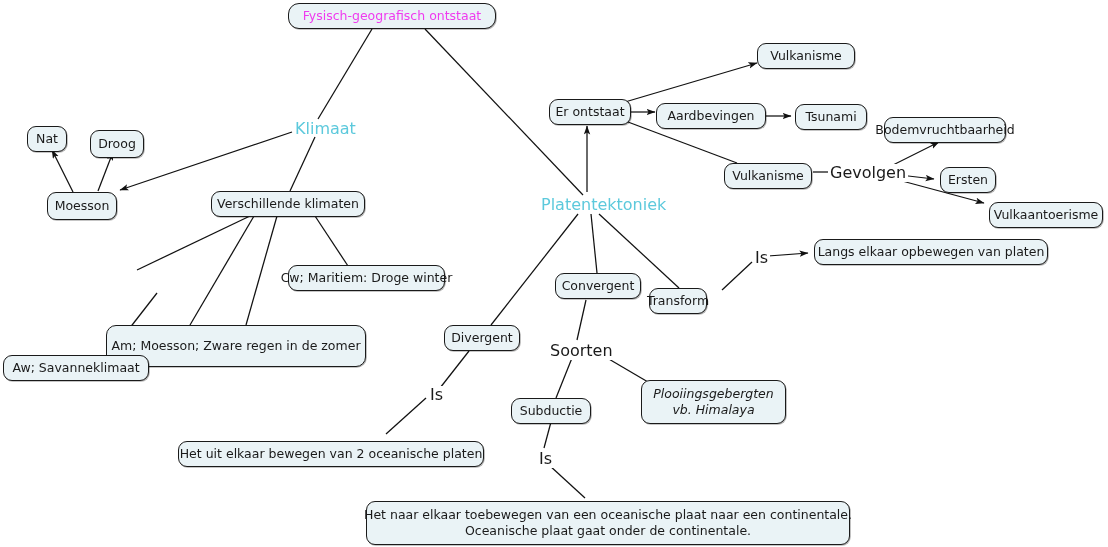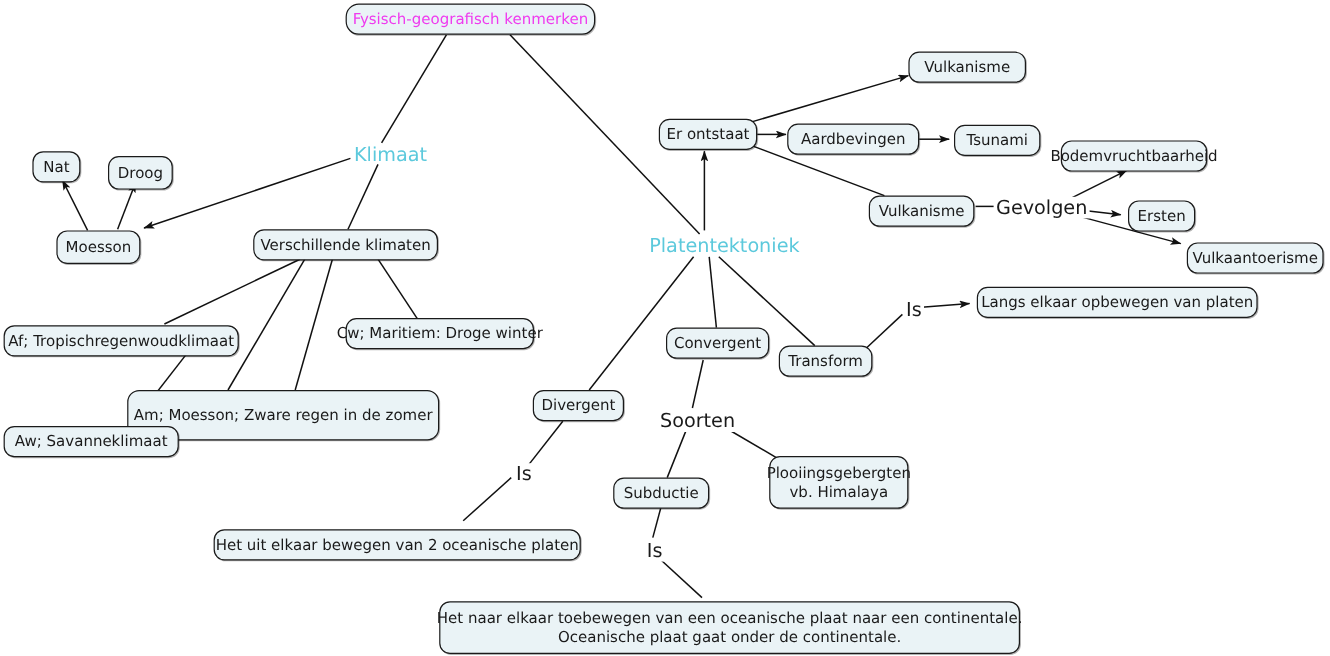--- a/index.html
+++ b/index.html
@@ -124,31 +124,30 @@
       <line x1="469" y1="351" x2="440" y2="388"></line>
 
       <line x1="426" y1="398" x2="386" y2="434"></line>
 
       <line x1="551" y1="422" x2="544" y2="448"></line>
 
       <line x1="549" y1="465" x2="585" y2="498"></line>
     </g>
   </svg>
 
-  <div class="node title" style="left:288px; top:3px; width:208px; height:26px;">Fysisch-geografisch kenmerken</div>
+  <div class="node title" style="left:288px; top:3px; width:208px; height:26px;">Fysisch-geografisch ontstaat</div>
 
   <div class="node" style="left:27px; top:126px; width:40px; height:26px;">Nat</div>
 
   <div class="node" style="left:90px; top:130px; width:54px; height:28px;">Droog</div>
 
   <div class="node" style="left:47px; top:192px; width:70px; height:28px;">Moesson</div>
 
   <div class="node" style="left:211px; top:191px; width:154px; height:26px;">Verschillende klimaten</div>
 
-  <div class="node" style="left:3px; top:271px; width:196px; height:26px;">Af; Tropischregenwoudklimaat</div>
 
   <div class="node" style="left:272px; top:265px; width:157px; height:26px;margin-left:16px;">Cw; Maritiem: Droge winter</div>
 
   <div class="node" style="left:106px; top:325px; width:260px; height:42px;border-radius:10px;">Am; Moesson; Zware regen in de zomer</div>
 
   <div class="node" style="left:3px; top:355px; width:146px; height:26px;">Aw; Savanneklimaat</div>
 
   <div class="node" style="left:549px; top:99px; width:82px; height:26px;">Er ontstaat</div>
 
   <div class="node" style="left:757px; top:43px; width:98px; height:26px;">Vulkanisme</div>
@@ -162,27 +161,27 @@
   <div class="node" style="left:884px; top:117px; width:122px; height:26px;">Bodemvruchtbaarheid</div>
 
   <div class="node" style="left:940px; top:167px; width:56px; height:26px;">Ersten</div>
 
   <div class="node" style="left:989px; top:202px; width:114px; height:26px;">Vulkaantoerisme</div>
 
   <div class="node" style="left:814px; top:239px; width:234px; height:26px;">Langs elkaar opbewegen van platen</div>
 
   <div class="node" style="left:555px; top:273px; width:86px; height:26px;">Convergent</div>
 
-  <div class="node" style="left:649px; top:288px; width:78px; height:26px;">Transform</div>
+  <div class="node" style="left:649px; top:288px; width:58px; height:26px;">Transform</div>
 
   <div class="node" style="left:444px; top:325px; width:76px; height:26px;">Divergent</div>
 
   <div class="node" style="left:511px; top:398px; width:80px; height:26px;">Subductie</div>
 
-  <div class="node" style="left:641px; top:380px; width:116px; height:44px;">Plooiingsgebergten
+  <div class="node" style="left:641px; top:380px; width:145px; height:44px;font-style:italic;">Plooiingsgebergten
 vb. Himalaya</div>
 
   <div class="node" style="left:178px; top:441px; width:306px; height:26px;">Het uit elkaar bewegen van 2 oceanische platen</div>
 
   <div class="node" style="left:366px; top:501px; width:484px; height:44px;">Het naar elkaar toebewegen van een oceanische plaat naar een continentale.
 Oceanische plaat gaat onder de continentale.</div>
 
   <div class="linklabel accent" style="left:293px; top:120px;">Klimaat</div>
 
   <div class="linklabel accent" style="left:539px; top:196px;">Platentektoniek</div>

